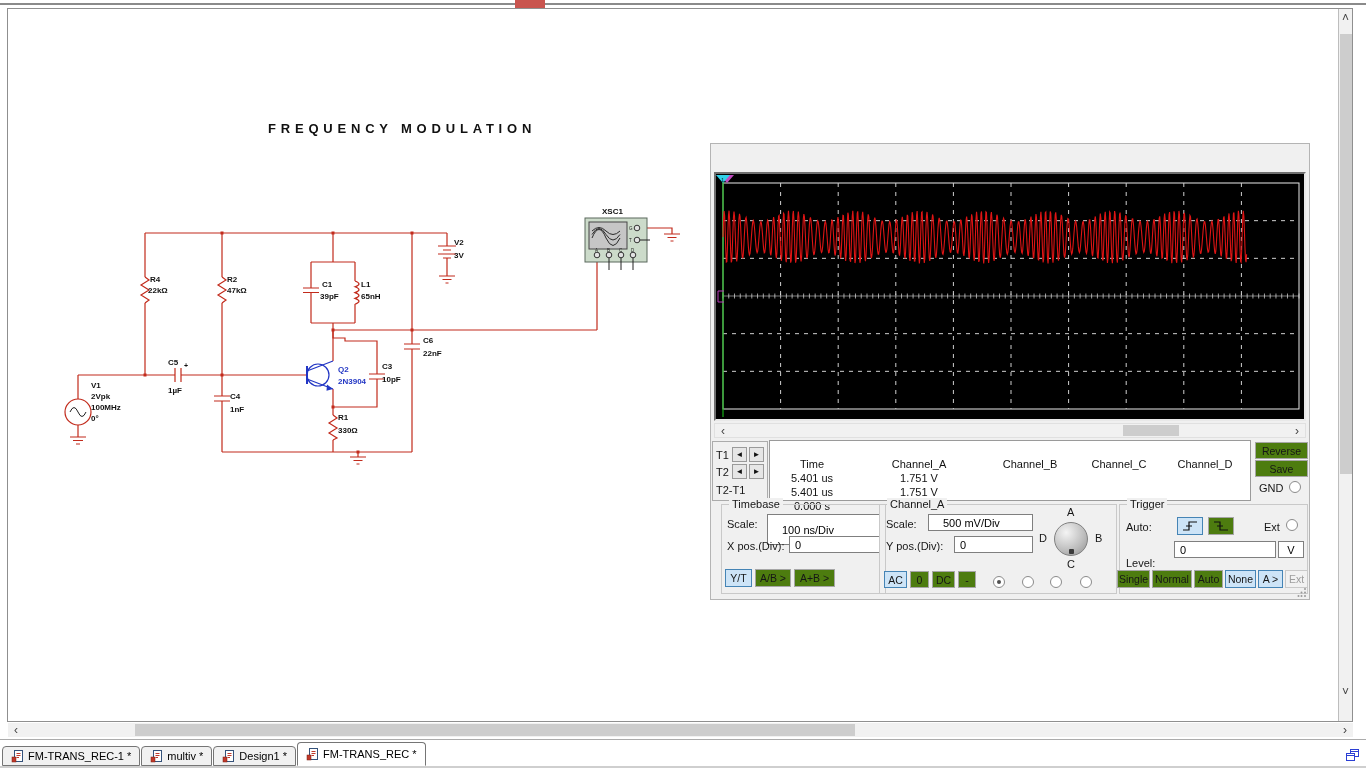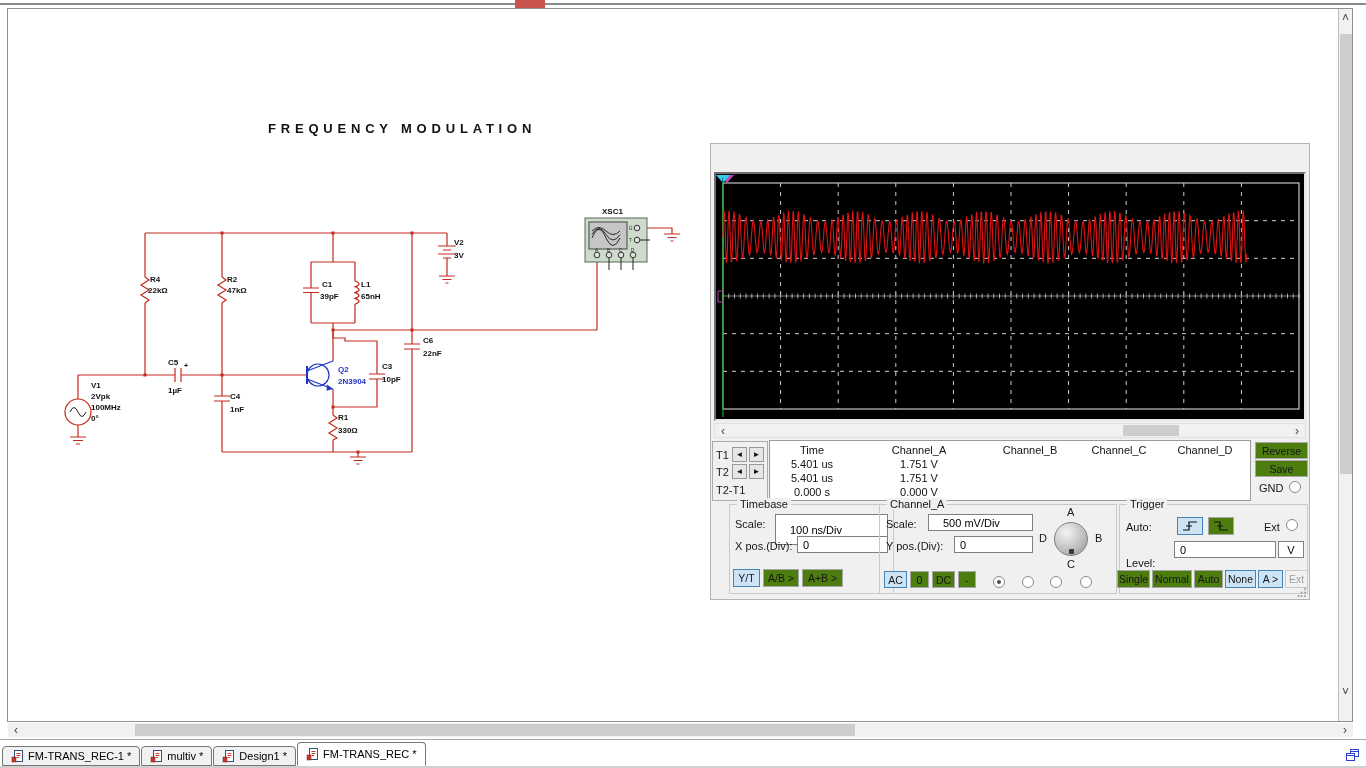--- a/index.html
+++ b/index.html
@@ -297,21 +297,21 @@
     <div class="gbtn" style="left:19px;top:22px;width:15px;height:15px">
         <span>◄</span>
       </div>
     <div class="gbtn" style="left:36px;top:22px;width:15px;height:15px">
         <span>►</span>
       </div>
     <span class="lbl" style="left:3px;top:42px">T2-T1</span>
   </div>
 
   <div class="abs" style="left:58px;top:296px;width:482px;height:61px;background:#fff;border:1px solid #9a9a9a;font-size:11px;color:#111">
-    <div style="display:grid;grid-template-columns:84px 130px 92px 86px 86px;text-align:center;line-height:14px;padding-top:2px">
+    <div style="display:grid;grid-template-columns:84px 130px 92px 86px 86px;text-align:center;line-height:14px;padding-top:16px">
       <span>Time</span>
       <span>Channel_A</span>
       <span>Channel_B</span>
       <span>Channel_C</span>
       <span>Channel_D</span>
       <span>5.401 us</span>
       <span>1.751 V</span>
       <span></span>
       <span></span>
       <span></span>
@@ -330,21 +330,21 @@
 
   <div class="btn" style="left:544px;top:298px;width:53px;height:17px">
       <span>Reverse</span>
     </div>
   <div class="btn" style="left:544px;top:316px;width:53px;height:17px">
       <span>Save</span>
     </div>
   <span class="lbl" style="left:548px;top:338px">GND</span>
   <div class="radio" style="left:578px;top:337px"></div>
 
-  <div class="grp" style="left:18px;top:360px;width:165px;height:90px">
+  <div class="grp" style="left:10px;top:360px;width:165px;height:90px">
     <span class="legend">Timebase</span>
     <span class="lbl" style="left:5px;top:13px">Scale:</span>
     <div class="inp" style="left:45px;top:9px;width:113px;height:31px">
         <span>100 ns/Div</span>
       </div>
     <span class="lbl" style="left:5px;top:35px">X pos.(Div):</span>
     <div class="inp tight" style="left:67px;top:31px;width:91px;height:17px">
         <span>0</span>
       </div>
     <div class="btn sel" style="left:3px;top:64px;width:27px;height:18px">

